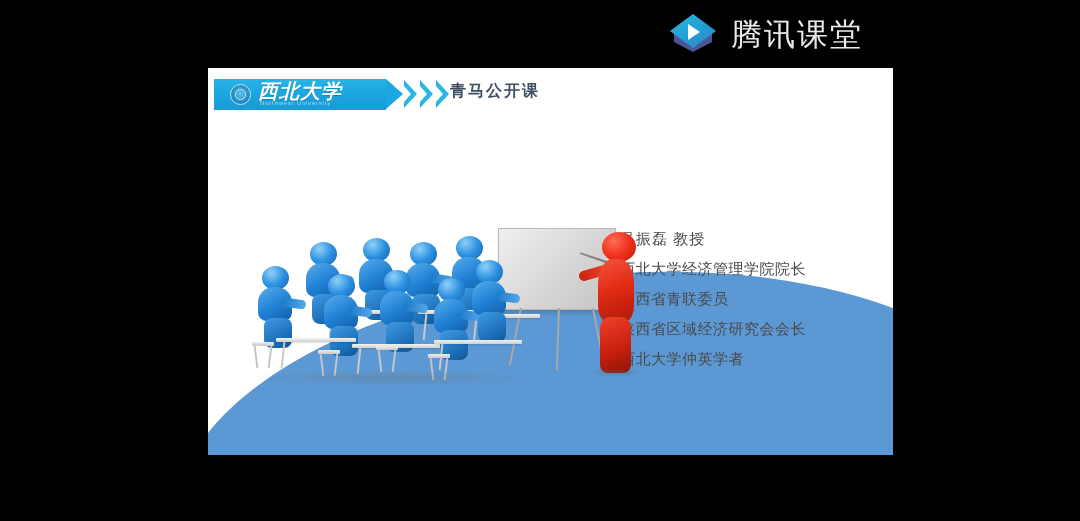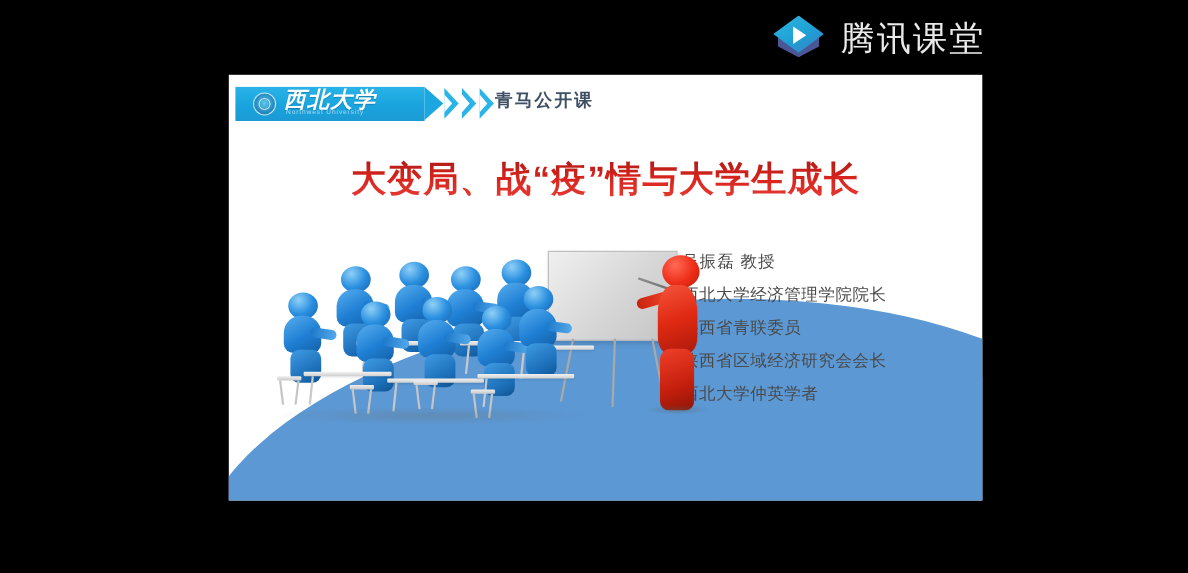--- a/index.html
+++ b/index.html
@@ -8,21 +8,21 @@
     font-family:"Liberation Sans","DejaVu Sans",sans-serif;
     position:relative;
   }
 
   
   .topbar{
     position:absolute;left:0;top:0;width:1080px;height:68px;
     background:#000;
   }
   .brand{
-    position:absolute;left:700px;top:10px;
+    position:absolute;left:667px;top:10px;
     display:flex;align-items:center;gap:12px;height:48px;
   }
   .brand-mark{
     position:relative;width:52px;height:46px;flex:none;
   }
   .brand-mark .cap-base{
     position:absolute;left:7px;top:19px;width:38px;height:22px;
     background:#4e5b9e;
     clip-path:polygon(0% 10%, 50% 58%, 100% 10%, 100% 55%, 50% 100%, 0% 55%);
     opacity:.95;
@@ -268,21 +268,20 @@
     <div class="uni-name">西北大学</div>
     <div class="uni-en">Northwest University</div>
   </div>
   <div class="chevrons">
     <div class="chev"></div>
     <div class="chev"></div>
     <div class="chev"></div>
   </div>
   <div class="banner-label">青马公开课</div>
 
-  <div class="title">大变局、战“疫”情与大学生成长</div>
 
   <div class="speaker">
     <div class="line name">吴振磊  教授</div>
     <div class="line">西北大学经济管理学院院长</div>
     <div class="line">陕西省青联委员</div>
     <div class="line">陕西省区域经济研究会会长</div>
     <div class="line">西北大学仲英学者</div>
   </div>
 
   <div class="illus">

